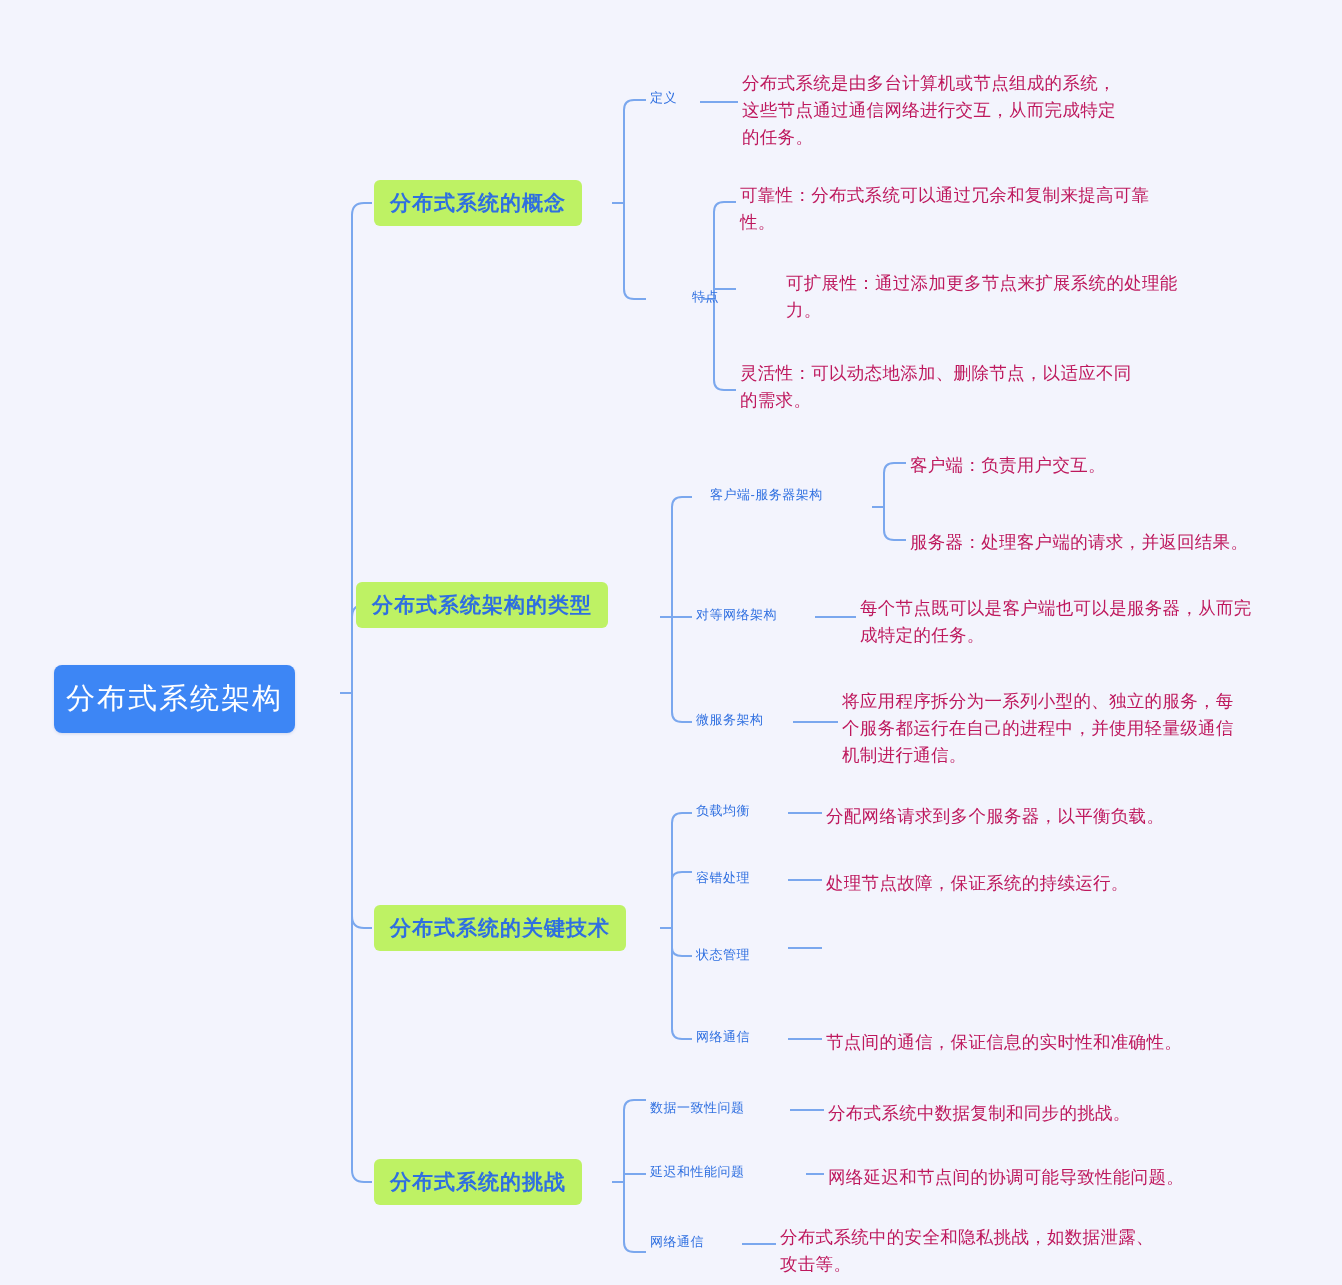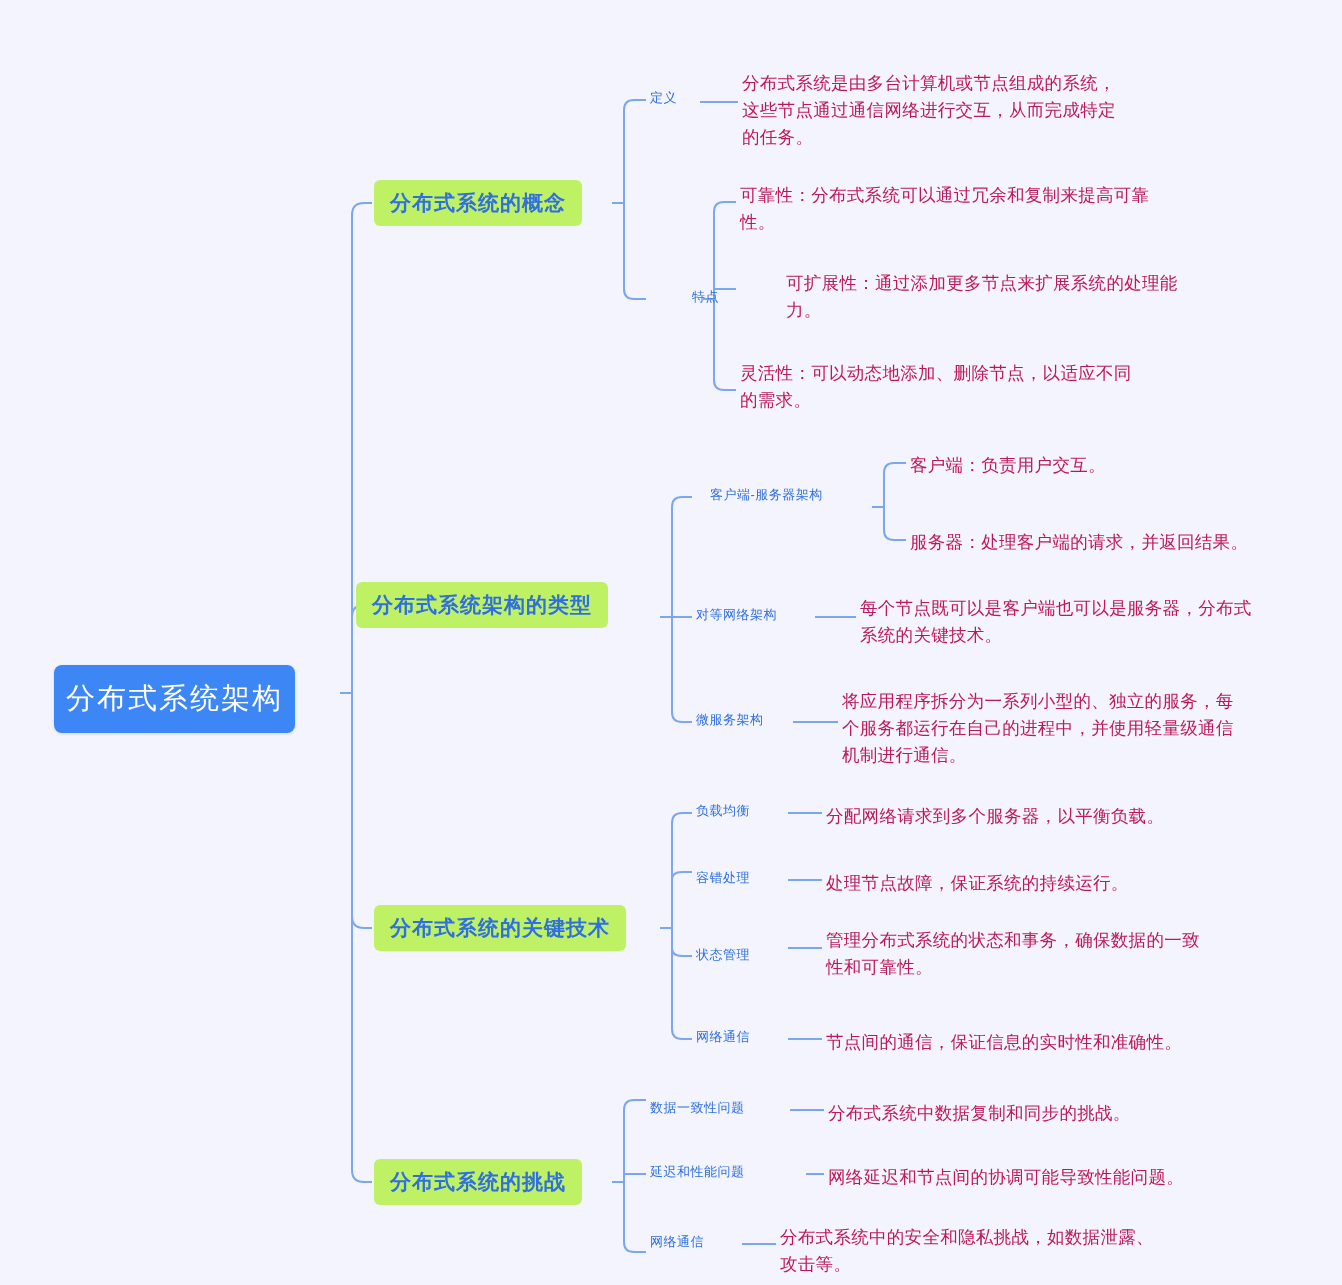--- a/index.html
+++ b/index.html
@@ -139,35 +139,34 @@
   <div class="node text-node" style="left:738px; top:268px; width:415px;margin-left:46px;">可扩展性：通过添加更多节点来扩展系统的处理能力。</div>
   <div class="node text-node" style="left:738px; top:358px; width:400px;">灵活性：可以动态地添加、删除节点，以适应不同的需求。</div>
 
   <div class="node branch-node" style="left:356px; top:582px;">分布式系统架构的类型</div>
 
   <div class="node leaf-node" style="left:694px; top:484px;margin-left:14px;">客户端-服务器架构</div>
   <div class="node text-node nowrap" style="left:908px; top:450px;">客户端：负责用户交互。</div>
   <div class="node text-node nowrap" style="left:908px; top:527px;">服务器：处理客户端的请求，并返回结果。</div>
 
   <div class="node leaf-node" style="left:694px; top:604px;">对等网络架构</div>
-  <div class="node text-node" style="left:858px; top:593px; width:400px;">每个节点既可以是客户端也可以是服务器，分布式系统的关键技术。</div>
+  <div class="node text-node" style="left:858px; top:593px; width:400px;">每个节点既可以是客户端也可以是服务器，从而完成特定的任务。</div>
 
   <div class="node leaf-node" style="left:694px; top:709px;">微服务架构</div>
   <div class="node text-node" style="left:840px; top:686px; width:400px;">将应用程序拆分为一系列小型的、独立的服务，每个服务都运行在自己的进程中，并使用轻量级通信机制进行通信。</div>
 
   <div class="node branch-node" style="left:374px; top:905px;">分布式系统的关键技术</div>
 
   <div class="node leaf-node" style="left:694px; top:800px;">负载均衡</div>
   <div class="node text-node nowrap" style="left:824px; top:801px;">分配网络请求到多个服务器，以平衡负载。</div>
 
   <div class="node leaf-node" style="left:694px; top:867px;">容错处理</div>
   <div class="node text-node nowrap" style="left:824px; top:868px;">处理节点故障，保证系统的持续运行。</div>
 
   <div class="node leaf-node" style="left:694px; top:944px;">状态管理</div>
-  <div class="node text-node" style="left:824px; top:925px; width:385px;">管理分布式系统的状态和事务，确保数据的一致性和可靠性。</div>
 
   <div class="node leaf-node" style="left:694px; top:1026px;">网络通信</div>
   <div class="node text-node nowrap" style="left:824px; top:1027px;">节点间的通信，保证信息的实时性和准确性。</div>
 
   <div class="node branch-node" style="left:374px; top:1159px;">分布式系统的挑战</div>
 
   <div class="node leaf-node" style="left:648px; top:1097px;">数据一致性问题</div>
   <div class="node text-node nowrap" style="left:826px; top:1098px;">分布式系统中数据复制和同步的挑战。</div>
 
   <div class="node leaf-node" style="left:648px; top:1161px;">延迟和性能问题</div>

